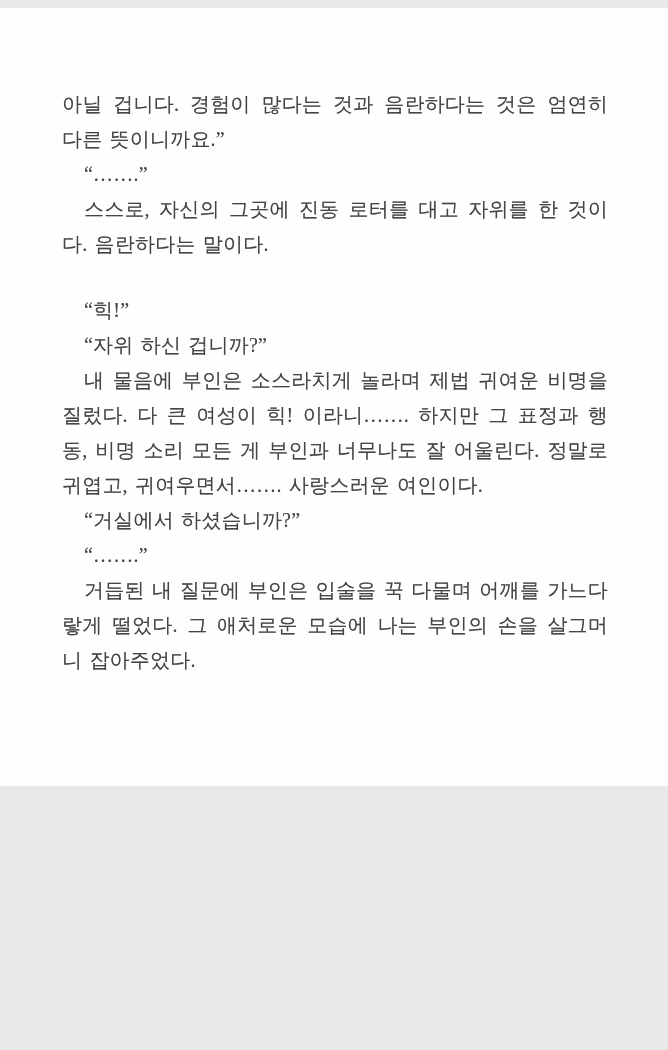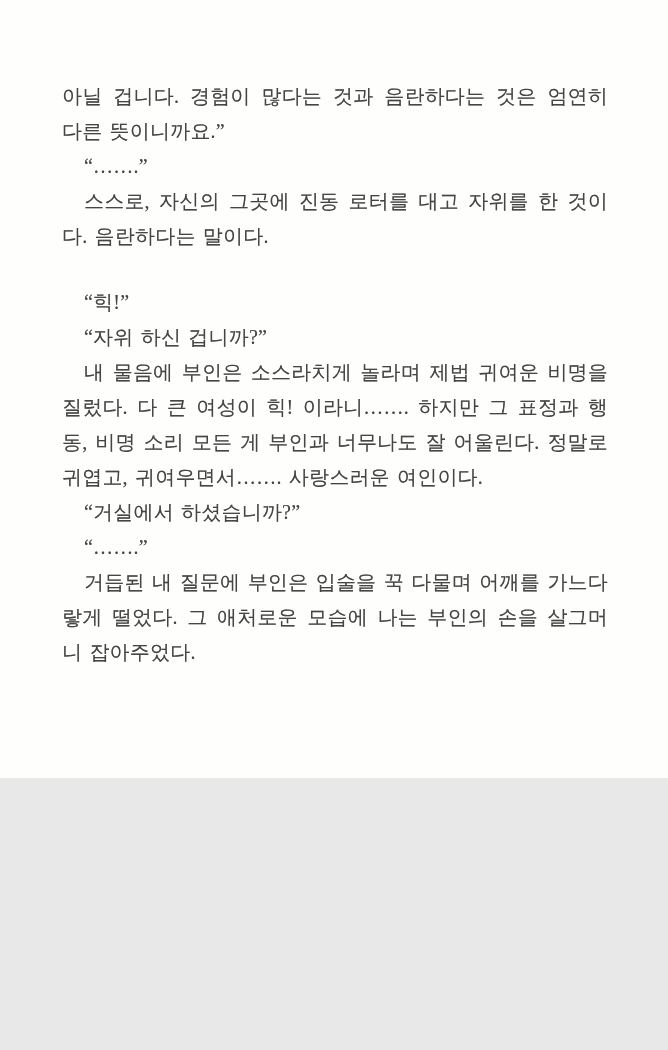--- a/index.html
+++ b/index.html
@@ -4,21 +4,21 @@
 <style>
   html, body {
     margin: 0;
     padding: 0;
     background: #e8e8e8;
   }
   .page {
     position: relative;
     width: 668px;
     height: 778px;
-    margin: 0 auto;
+    margin: 8px auto;
     background: #fefefd;
     color: #454545;
     font-family: "Liberation Serif", "DejaVu Serif", serif;
     overflow: hidden;
   }
   .text {
     position: absolute;
     left: 62px;
     right: 60px;
     top: 79px;

